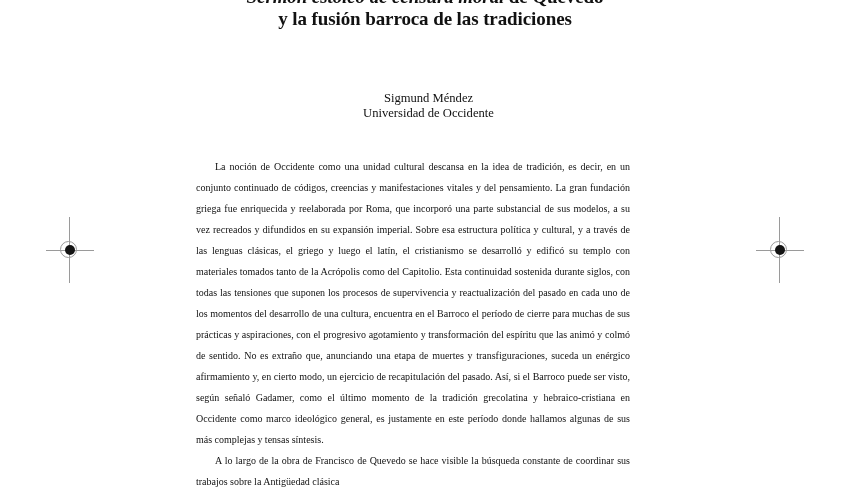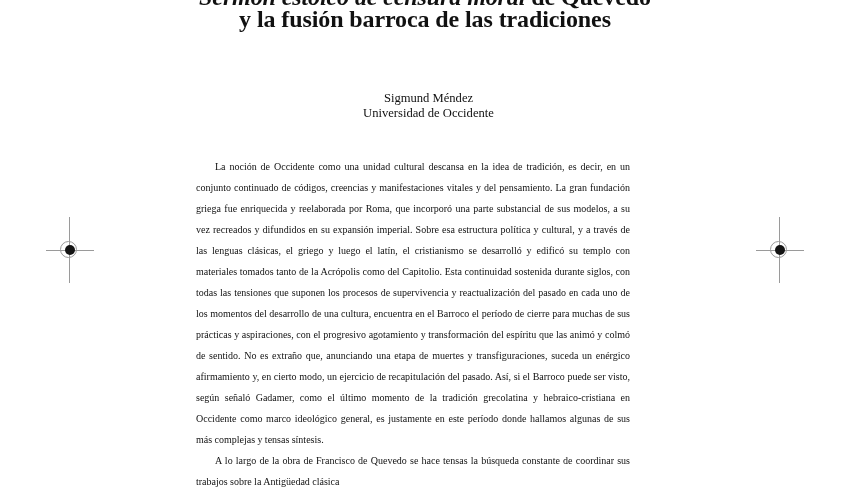--- a/index.html
+++ b/index.html
@@ -26,21 +26,21 @@
 
   
   #title-block {
     position: absolute;
     left: 0;
     right: 0;
     top: -14px;
     text-align: center;
   }
   .title-line {
-    font-size: 24px;
+    font-size: 19px;
     font-weight: bold;
     line-height: 22.4px;
     letter-spacing: -0.1px;
     white-space: nowrap;
   }
   .title-ital {
     font-style: italic;
   }
 
   
@@ -133,21 +133,21 @@
     <div class="title-line">y la fusión barroca de las tradiciones</div>
   </div>
 
   <div id="author-block">
     <div class="author-line">Sigmund Méndez</div>
     <div class="author-line">Universidad de Occidente</div>
   </div>
 
   <div id="body-col">
     <p>La noción de Occidente como una unidad cultural descansa en la idea de tradición, es decir, en un conjunto continuado de códigos, creencias y manifestaciones vitales y del pensamiento. La gran fundación griega fue enriquecida y reelaborada por Roma, que incorporó una parte substancial de sus modelos, a su vez recreados y difundidos en su expansión imperial. Sobre esa estructura política y cultural, y a través de las lenguas clásicas, el griego y luego el latín, el cristianismo se desarrolló y edificó su templo con materiales tomados tanto de la Acrópolis como del Capitolio. Esta continuidad sostenida durante siglos, con todas las tensiones que suponen los procesos de supervivencia y reactualización del pasado en cada uno de los momentos del desarrollo de una cultura, encuentra en el Barroco el período de cierre para muchas de sus prácticas y aspiraciones, con el progresivo agotamiento y transformación del espíritu que las animó y colmó de sentido. No es extraño que, anunciando una etapa de muertes y transfiguraciones, suceda un enérgico afirmamiento y, en cierto modo, un ejercicio de recapitulación del pasado. Así, si el Barroco puede ser visto, según señaló Gadamer, como el último momento de la tradición grecolatina y hebraico-cristiana en Occidente como marco ideológico general, es justamente en este período donde hallamos algunas de sus más complejas y tensas síntesis.</p>
-    <p>A lo largo de la obra de Francisco de Quevedo se hace tensas la búsqueda constante de coordinar sus trabajos sobre la Antigüedad clásica</p>
+    <p>A lo largo de la obra de Francisco de Quevedo se hace visible la búsqueda constante de coordinar sus trabajos sobre la Antigüedad clásica</p>
   </div>
 
   <div class="reg-mark" id="reg-mark-left">
     <div class="v-line"></div>
     <div class="h-line"></div>
     <div class="ring"></div>
     <div class="dot"></div>
   </div>
 
   <div class="reg-mark" id="reg-mark-right">

